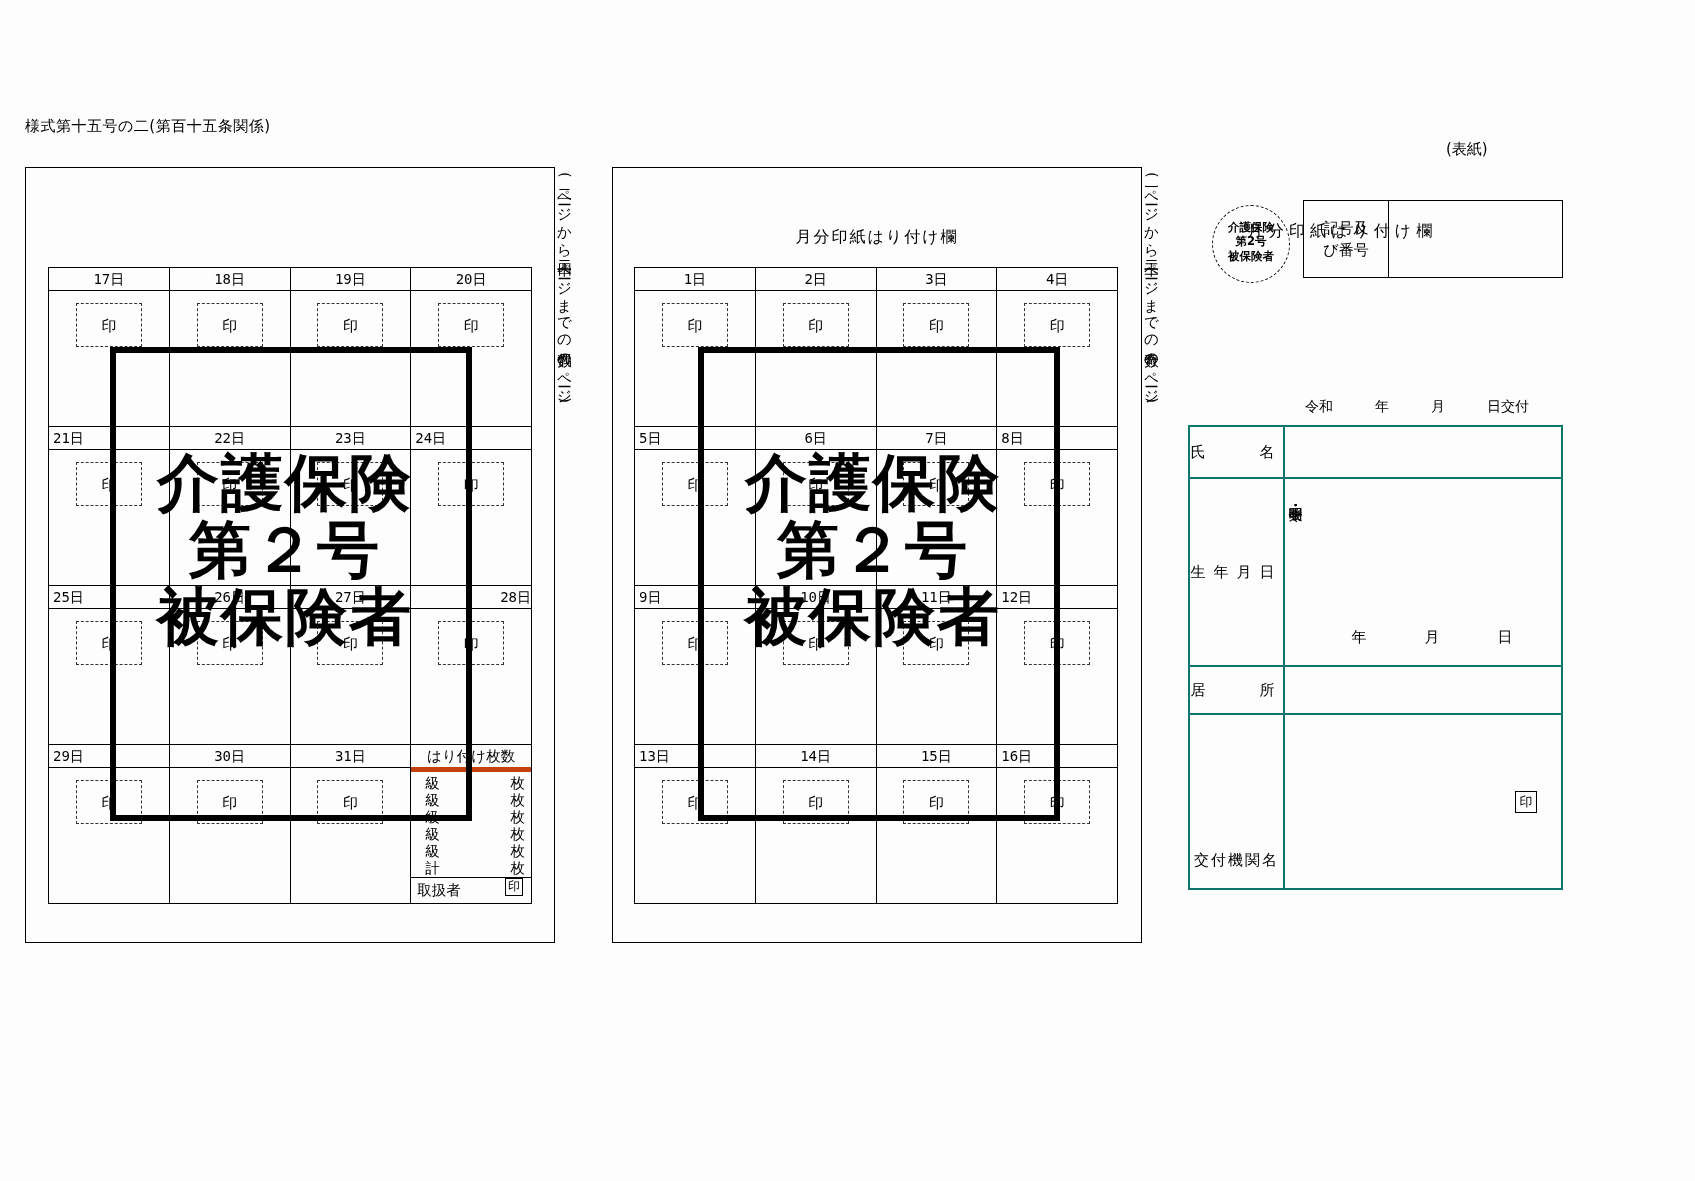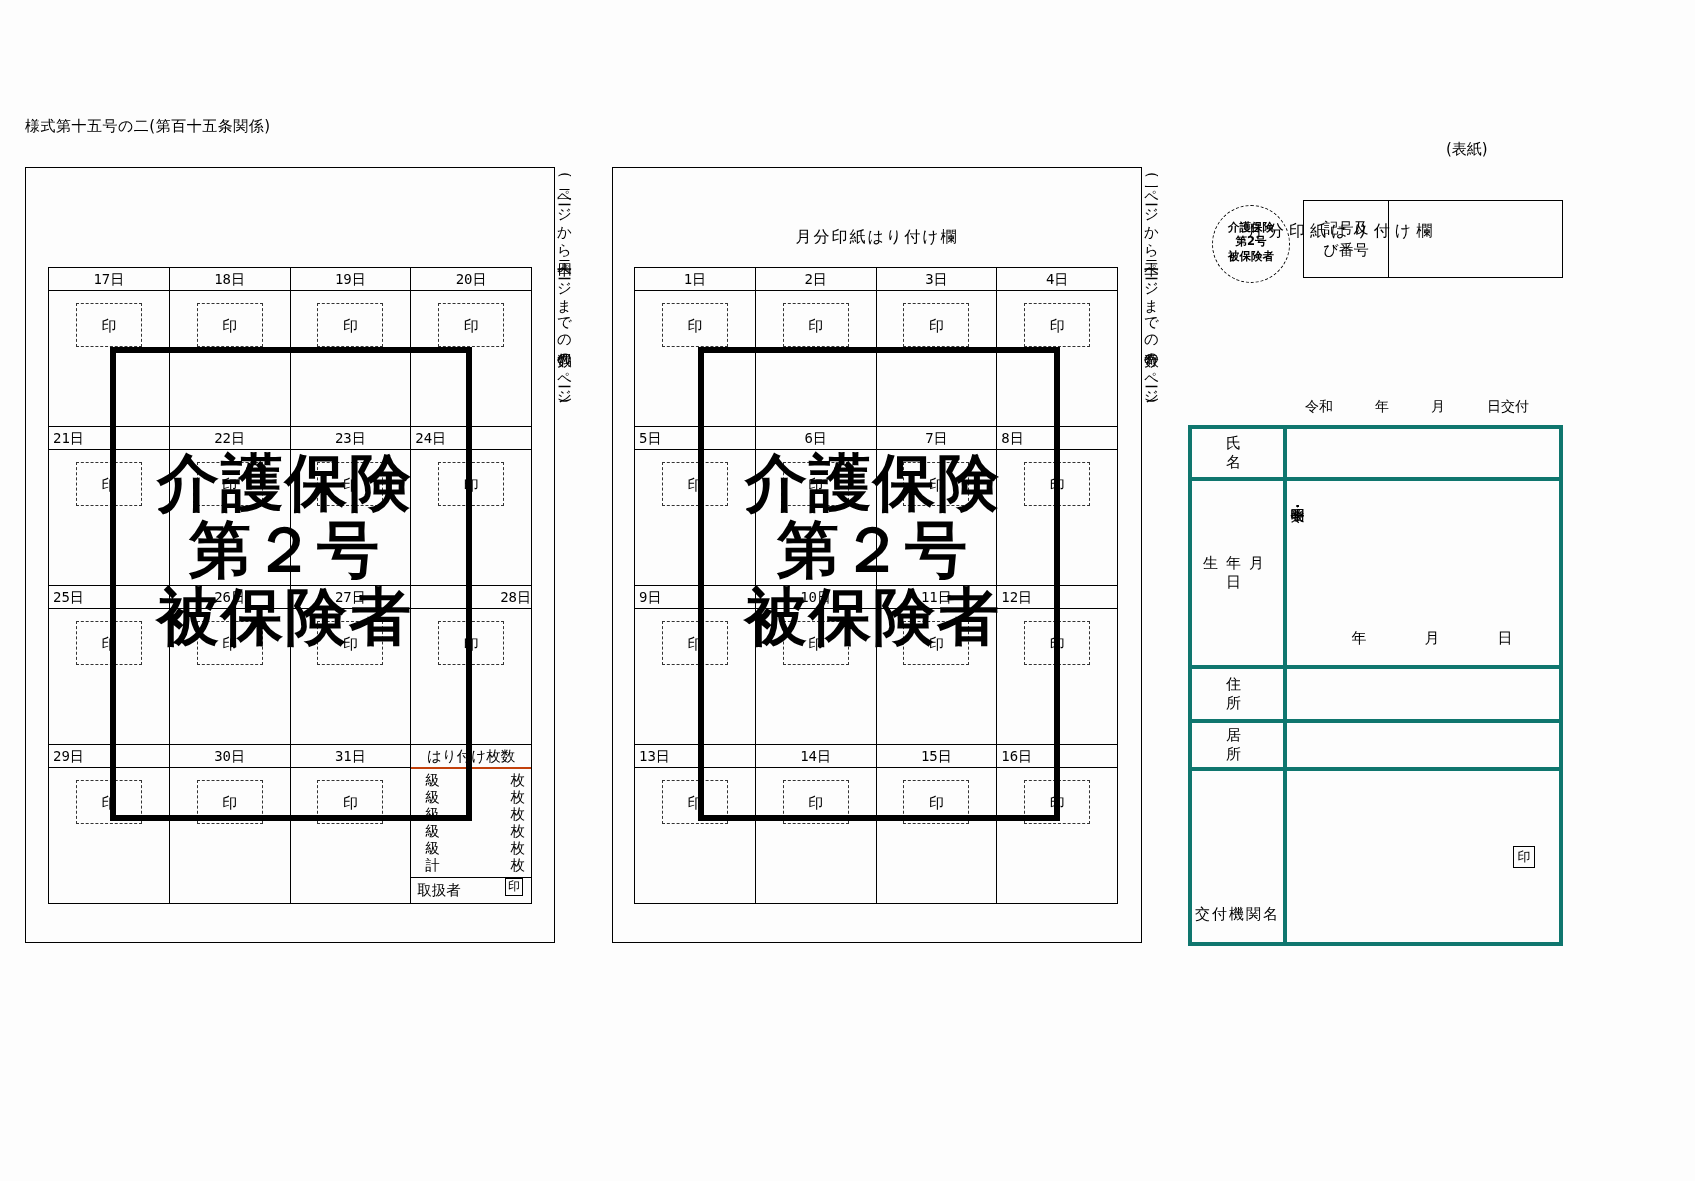--- a/index.html
+++ b/index.html
@@ -77,21 +77,21 @@
   }
 
   
   .rowlabelcell{height:22px;font-size:14px;text-align:center;line-height:22px;
     font-family:"DejaVu Sans Mono","Liberation Mono",monospace;}
 
   
   .countbox{position:relative;height:157px;}
   .count-title{
     text-align:center;font-size:14.5px;height:22px;line-height:22px;
-    border-bottom:2px solid #c2410c;
+    border-bottom:5px solid #c2410c;
   }
   .count-line{
     display:flex;justify-content:space-between;
     font-size:14.5px;line-height:17px;
     padding:0 6px 0 14px;
   }
   .count-foot{
     position:absolute;left:0;right:0;bottom:0;
     border-top:1px solid #000;
     height:24px;line-height:24px;
@@ -155,21 +155,21 @@
     position:absolute;
     font-size:14px;white-space:nowrap;
   }
   .issue-sp{display:inline-block;width:42px;}
 
   #cover-table{
     position:absolute;
     border-collapse:collapse;
     table-layout:fixed;
   }
-  #cover-table td{border:4px solid #0f766e;padding:0;vertical-align:middle;}
+  #cover-table td{border:2px solid #0f766e;padding:0;vertical-align:middle;}
   .ct-label{
     width:95px;text-align:center;font-size:15px;
     letter-spacing:8px;padding-left:8px;box-sizing:border-box;
   }
   .era-vert{
     writing-mode:vertical-rl;
     font-size:14px;line-height:1;
     letter-spacing:0px;
     height:150px;
     display:inline-block;
@@ -446,24 +446,20 @@
     <td>
       <div class="dob-inner">
         <span class="era-vert">明・大・昭・平・令</span>
         <span class="dob-fields">
           <span>年</span><span class="dob-sp"></span><span>月</span><span class="dob-sp"></span><span>日</span>
         </span>
       </div>
     </td>
   </tr>
   <tr>
-    <td class="ct-label" style="height:54px;">住　　所</td>
-    <td></td>
-  </tr>
-  <tr>
     <td class="ct-label" style="height:48px;">居　　所</td>
     <td></td>
   </tr>
   <tr>
     <td class="ct-label" style="height:175px;vertical-align:bottom;padding-bottom:18px;letter-spacing:2px;">交付機関名</td>
     <td style="vertical-align:middle;text-align:right;padding-right:24px;">
       <span class="kikan-sq kikan-stamp">印</span>
     </td>
   </tr>
 </tbody>

